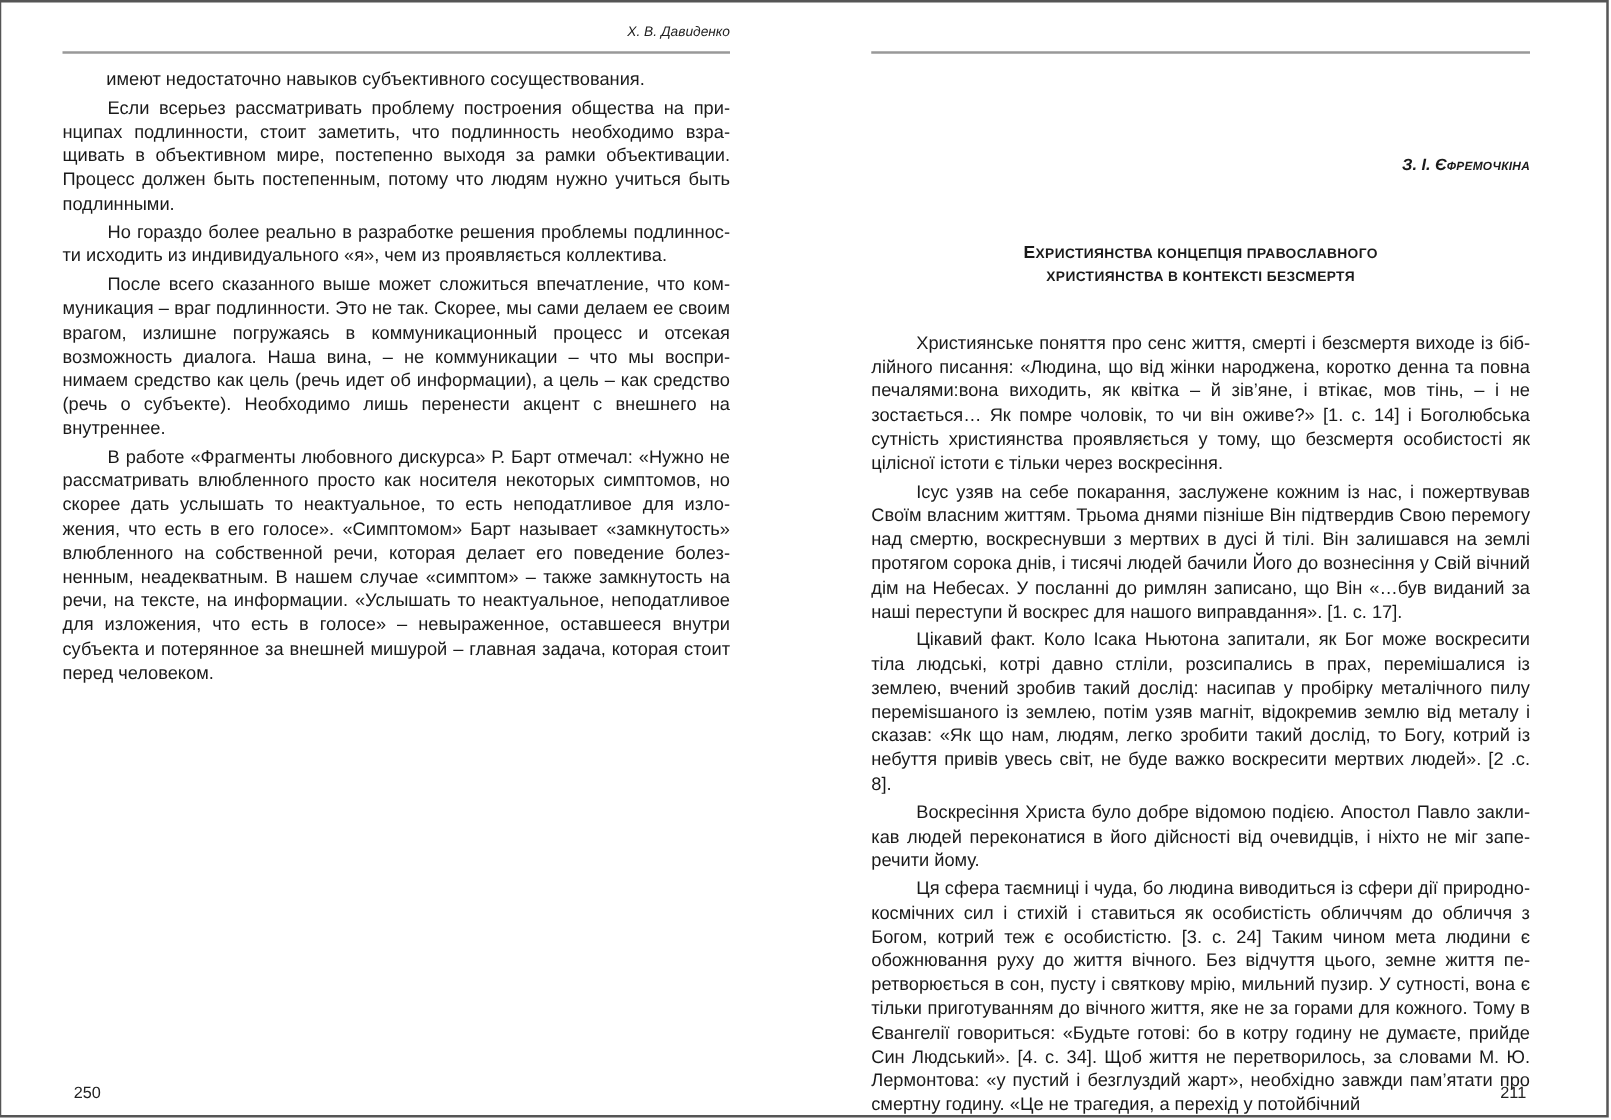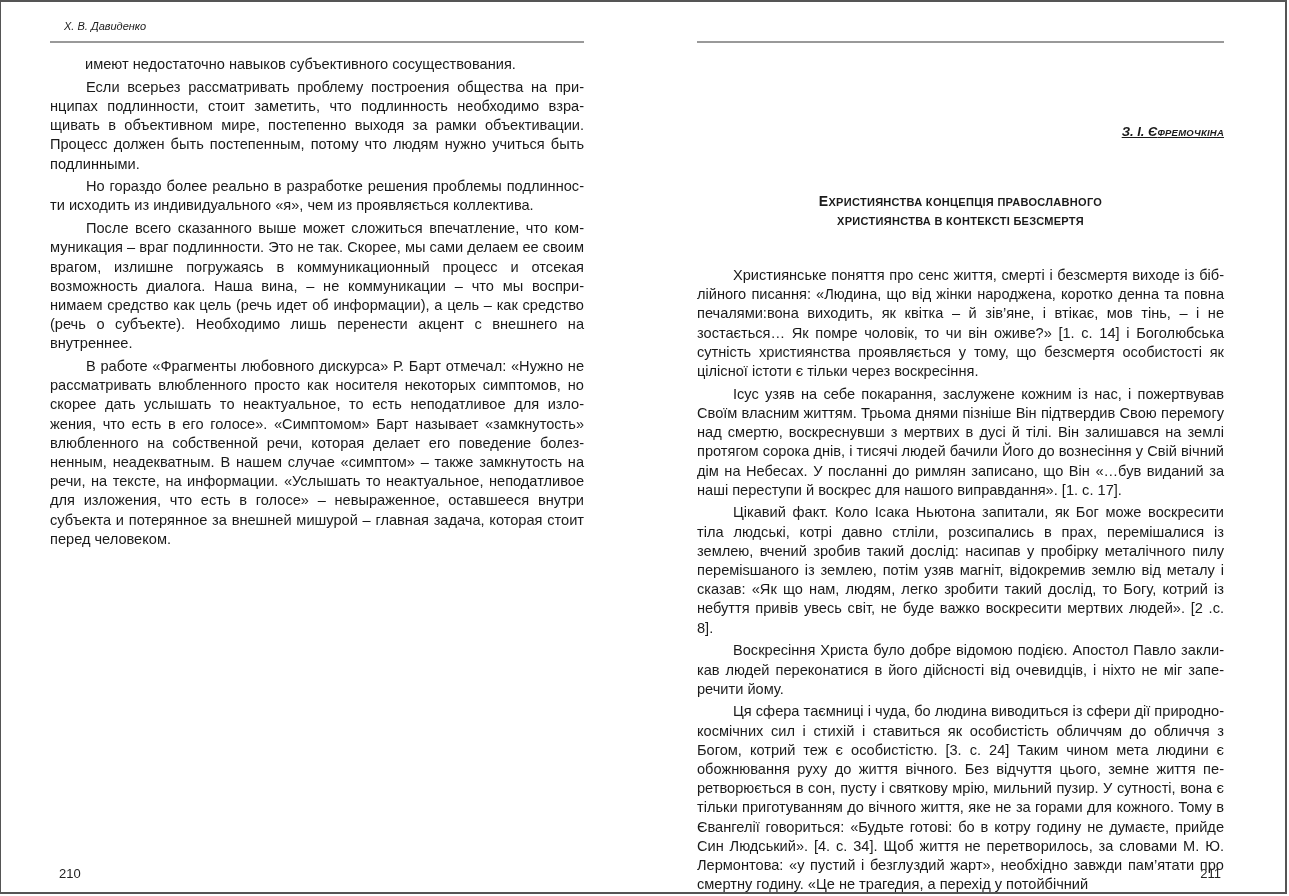--- a/index.html
+++ b/index.html
@@ -13,38 +13,38 @@
     border-top: 2px solid #555; border-left: 1px solid #555;
     border-right: 2px solid #555; border-bottom: 2px solid #555;
     box-sizing: border-box;
   }
   .page { position: absolute; top: 0; height: 896px; }
   .page.left { left: 50px; width: 534px; }
   .page.right { left: 697px; width: 527px; }
   .running-head {
     position: absolute; top: 20px; left: 0; right: 0;
     font-style: italic; font-size: 11px; color: #222;
-    display: flex; justify-content: flex-start; margin-left: 14px;
+    display: flex; justify-content: flex-end; margin-left: 14px;
   }
   .rule {
     position: absolute; top: 41px; left: 0; right: 0;
     height: 2px; background: #999;
   }
   .body-text {
     position: absolute; left: 0; right: 0;
     font-size: 14.6px; line-height: 19.2px; text-align: justify;
     hyphens: manual;
   }
   .page.left .body-text { top: 55px; }
   .page.right .body-text { top: 266px; }
   .body-text p { margin: 0 0 3.5px 0; text-indent: 36px; }
   .body-text p.noindent { text-indent: 0; margin-left: 35px; }
   .author {
     position: absolute; top: 124px; right: 0;
-    font-weight: bold; font-style: italic; font-size: 13px; text-decoration: underline;
+    font-weight: bold; font-style: italic; font-size: 13px;
   }
   .author .sc { font-size: 9.5px; letter-spacing: 0.2px; }
   .title {
     position: absolute; top: 192px; left: 0; right: 0;
     text-align: center; font-weight: bold; font-size: 11px;
     line-height: 19px; letter-spacing: 0.3px;
   }
   .title .cap { font-size: 14px; }
   .folio {
     position: absolute; top: 866px; font-size: 13px; color: #222;
@@ -62,21 +62,21 @@
     <span>Х. В. Давиденко</span>
   </div>
   <div class="rule"></div>
   <div class="body-text">
     <p class="noindent">имеют недостаточно навыков субъективного сосуществования.</p>
     <p>Если всерьез рассматривать проблему построения общества на при­нципах подлинности, стоит заметить, что подлинность необходимо взра­щивать в объективном мире, постепенно выходя за рамки объективации. Процесс должен быть постепенным, потому что людям нужно учиться быть подлинными.</p>
     <p>Но гораздо более реально в разработке решения проблемы подлиннос­ти исходить из индивидуального «я», чем из проявляється коллектива.</p>
     <p>После всего сказанного выше может сложиться впечатление, что ком­муникация – враг подлинности. Это не так. Скорее, мы сами делаем ее своим врагом, излишне погружаясь в коммуникационный процесс и отсе­кая возможность диалога. Наша вина, – не коммуникации – что мы воспри­нимаем средство как цель (речь идет об информации), а цель – как средс­тво (речь о субъекте). Необходимо лишь перенести акцент с внешнего на внутреннее.</p>
     <p>В работе «Фрагменты любовного дискурса» Р. Барт отмечал: «Нужно не рассматривать влюбленного просто как носителя некоторых симптомов, но скорее дать услышать то неактуальное, то есть неподатливое для изло­жения, что есть в его голосе». «Симптомом» Барт называет «замкнутость» влюбленного на собственной речи, которая делает его поведение болез­ненным, неадекватным. В нашем случае «симптом» – также замкнутость на речи, на тексте, на информации. «Услышать то неактуальное, неподат­ливое для изложения, что есть в голосе» – невыраженное, оставшееся внутри субъекта и потерянное за внешней мишурой – главная задача, ко­торая стоит перед человеком.</p>
   </div>
-  <div class="folio">210</div>
+  <div class="folio">250</div>
 </div>
 
 <div class="page right">
   <div class="rule"></div>
   <div class="author">
     <span>З. І. Є</span><span class="sc">ФРЕМОЧКІНА</span>
   </div>
   <div class="title">
     <div><span class="cap">Е</span><span>ХРИСТИЯНСТВА КОНЦЕПЦІЯ ПРАВОСЛАВНОГО</span></div>
     <div>ХРИСТИЯНСТВА В КОНТЕКСТІ БЕЗСМЕРТЯ</div>

